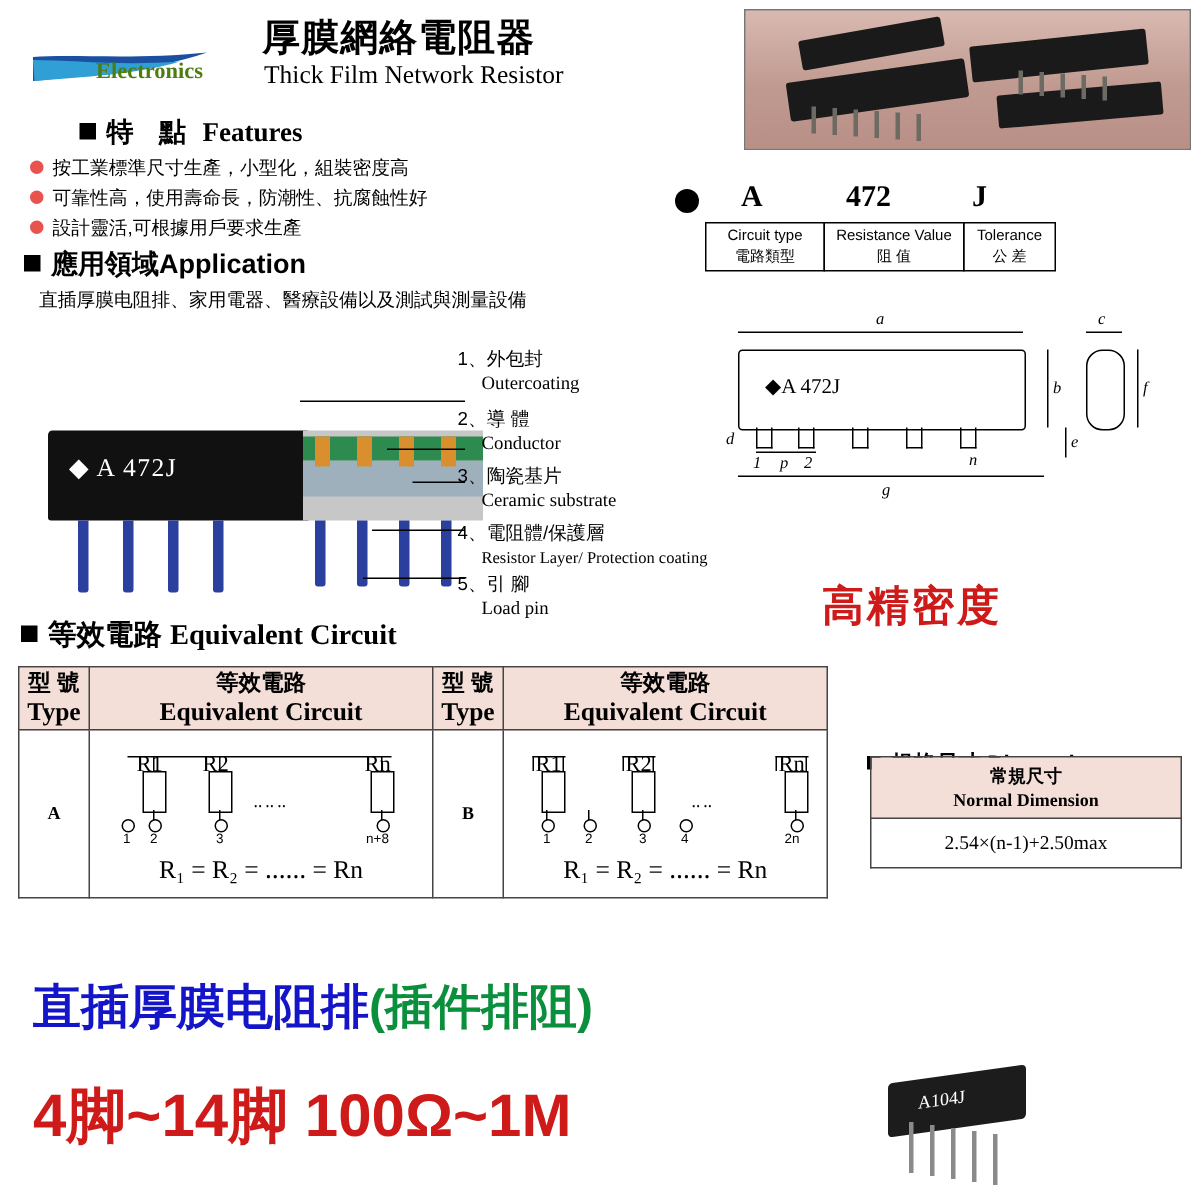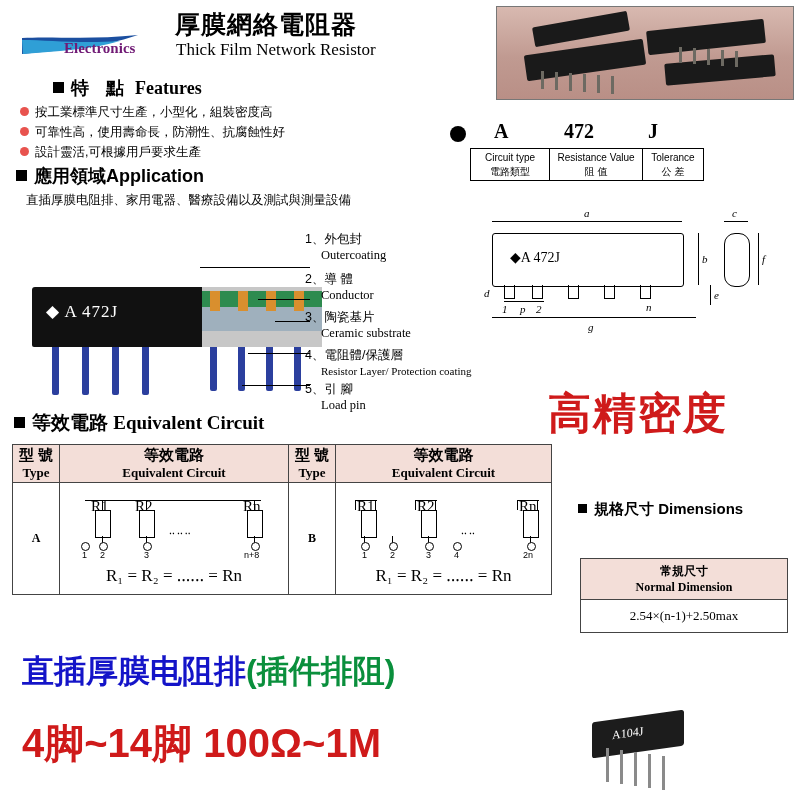--- a/index.html
+++ b/index.html
@@ -3,21 +3,21 @@
 <meta charset="utf-8">
 <style>
   html,body{margin:0;padding:0;}
   body{width:800px;height:800px;background:#ffffff;font-family:"Liberation Sans",sans-serif;position:relative;overflow:hidden;}
   .page{position:absolute;left:0;top:0;width:800px;height:800px;}
 
   
   .brand{position:absolute;left:18px;top:6px;width:330px;height:58px;}
   .brand-name{font-family:"Liberation Serif",serif;font-size:27px;font-weight:bold;color:#111;letter-spacing:.5px;}
   .brand-swoosh{position:absolute;left:2px;top:28px;width:120px;height:22px;}
-  .brand-sub{position:absolute;left:46px;top:34px;font-size:15px;font-weight:bold;color:#701a75;font-family:"Liberation Serif",serif;}
+  .brand-sub{position:absolute;left:46px;top:34px;font-size:15px;font-weight:bold;color:#4d7c0f;font-family:"Liberation Serif",serif;}
 
   .title-cn{position:absolute;left:175px;top:8px;font-size:25px;font-weight:bold;color:#000;letter-spacing:1px;}
   .title-en{position:absolute;left:176px;top:40px;font-size:17px;color:#000;font-family:"Liberation Serif",serif;}
 
   .photo{position:absolute;left:496px;top:6px;width:296px;height:92px;border:1px solid #777;background:#c9a9a0;overflow:hidden;}
   .photo .strip{position:absolute;left:0;top:0;width:100%;height:100%;
     background:linear-gradient(#d8b9b0,#c09a91 55%,#b98f86);}
   .pkg{position:absolute;background:#1a1a1a;border-radius:2px;}
   .pin{position:absolute;background:#6d6a62;width:3px;}
 
@@ -56,38 +56,38 @@
   .dimline{position:absolute;background:#000;}
   .dpin{position:absolute;border:1.2px solid #000;border-top:none;width:9px;height:13px;}
   .sidebody{position:absolute;left:254px;top:28px;width:24px;height:52px;border:1.4px solid #000;border-radius:11px;}
 
   
   .eq-title{position:absolute;left:14px;top:410px;font-size:19px;font-weight:bold;}
   table.eq{position:absolute;left:12px;top:444px;width:540px;border-collapse:collapse;}
   table.eq td,table.eq th{border:1px solid #444;text-align:center;font-size:12px;}
   .eq-head{background:#f3ded8;font-weight:bold;}
   .eq-head .cn{font-size:15px;}
-  .eq-head .en{font-size:13px;font-family:"Liberation Serif",serif;}
+  .eq-head .en{font-size:17px;font-family:"Liberation Serif",serif;}
   .typecell{font-size:17px;font-weight:bold;font-family:"Liberation Serif",serif;width:44px;}
   .formula{font-size:17px;font-family:"Liberation Serif",serif;padding:5px 0 7px;}
   .circ{position:relative;height:74px;}
   .res{position:absolute;width:14px;height:26px;border:1.2px solid #000;background:#fff;}
   .wire{position:absolute;background:#000;height:1.2px;}
   .node{position:absolute;width:7px;height:7px;border:1.2px solid #000;border-radius:50%;background:#fff;}
   .nlab{position:absolute;font-size:9px;}
   .rlab{position:absolute;font-size:15px;font-family:"Liberation Serif",serif;}
 
   
   .dimsec{position:absolute;left:578px;top:500px;font-size:15px;font-weight:bold;}
-  table.dt{position:absolute;left:580px;top:558px;width:208px;border-collapse:collapse;}
+  table.dt{position:absolute;left:580px;top:504px;width:208px;border-collapse:collapse;}
   table.dt td{border:1px solid #444;text-align:center;font-size:12px;padding:4px 2px;}
   .dt-head{background:#f3ded8;font-weight:bold;}
 
   
-  .hiprec{position:absolute;left:548px;top:385px;font-size:43px;font-weight:bold;color:#cf1a1a;letter-spacing:2px;font-family:"Liberation Sans",sans-serif;}
+  .hiprec{position:absolute;left:548px;top:385px;font-size:28px;font-weight:bold;color:#cf1a1a;letter-spacing:2px;font-family:"Liberation Sans",sans-serif;}
   .bigline1{position:absolute;left:22px;top:650px;font-size:32px;font-weight:bold;color:#1414c8;letter-spacing:0px;}
   .bigline1 .grn{color:#0a8f3c;}
   .bigline2{position:absolute;left:22px;top:716px;font-size:40px;font-weight:bold;color:#cf1a1a;}
 
   
   .botpart{position:absolute;left:592px;top:716px;width:92px;height:36px;background:#1c1c1c;transform:skewY(-8deg);border-radius:3px;}
   .botpart-txt{position:absolute;left:612px;top:726px;color:#fff;font-size:12px;transform:skewY(-8deg);font-family:"Liberation Serif",serif;}
   .botpin{position:absolute;background:#8a8a8a;width:3px;height:34px;}
 </style>
 </head>

